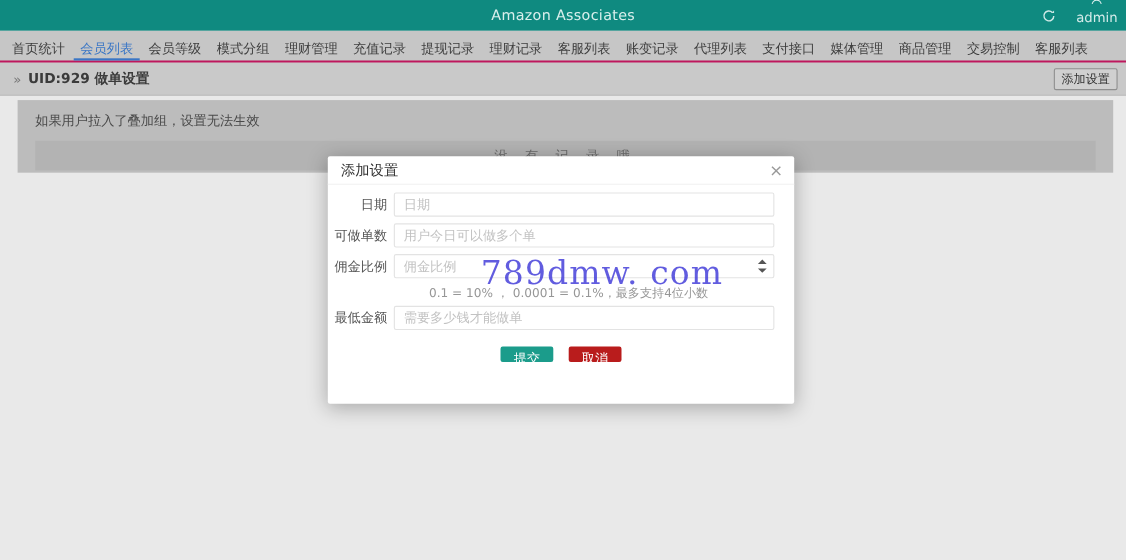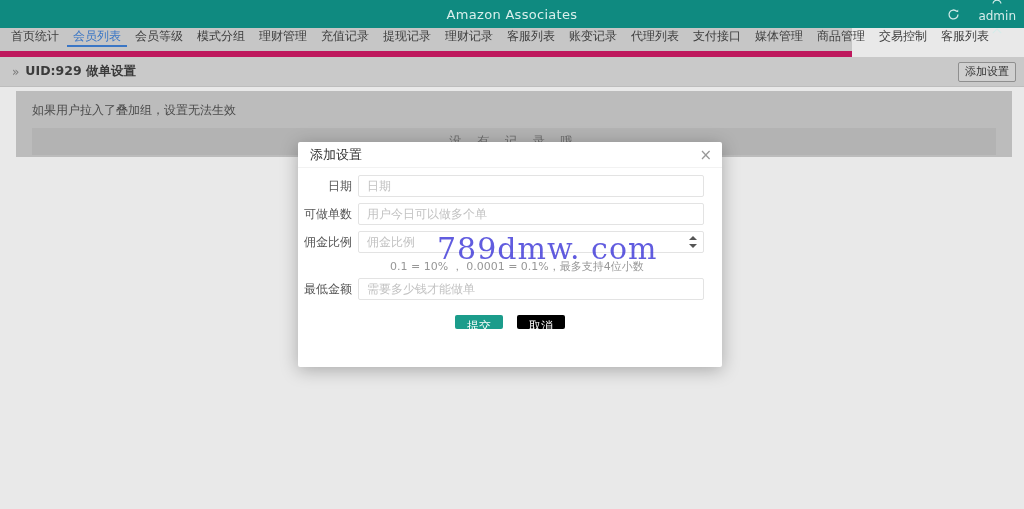--- a/index.html
+++ b/index.html
@@ -20,23 +20,23 @@
   .app-title { font-size:13px; letter-spacing:.3px; color:#d9efec; }
   .header-right {
     position:absolute; right:8px; top:0; height:28px;
     display:flex; align-items:center; gap:18px; color:#cfe9e6;
   }
   .icon-btn { display:flex; align-items:center; cursor:pointer; }
   .user-box { display:flex; align-items:center; gap:4px; cursor:pointer; font-size:12px; color:#d5ecea;flex-direction:column; }
 
   
   .nav-bar {
-    position:absolute; left:0; top:28px; width:852px; height:29px;
-    background:#c6c6c6; border-bottom:6px solid #be185d;
-    display:flex; align-items:flex-start; padding-left:4px;
+    position:absolute; left:0; top:28px; width:1024px; height:29px;
+    background:#c6c6c6; border-bottom:2px solid #be185d;
+    display:flex; align-items:flex-end; padding-left:4px;
   }
   .nav-item {
     padding:0 6px; margin:0 1px; display:flex; align-items:center;
     font-size:12px; color:#3e3e3e; cursor:pointer; white-space:nowrap;
     border-bottom:2px solid transparent;
   }
   .nav-item.active { color:#3a76c5; border-bottom-color:#3a76c5; }
 
   
   .crumb-bar {
@@ -111,21 +111,21 @@
     margin:3px 0 6px 92px; font-size:11px; color:#979797; height:13px;
     white-space:nowrap;
   }
   .modal-footer { margin-top:15px; text-align:center; }
   .btn {
     display:inline-block; height:14px; line-height:22px; padding:0 12px;
     border:none; border-radius:2px; color:#fff; font-size:12px; cursor:pointer;
     font-family:inherit; margin:0 5px;
   }
   .btn-submit { background:#1b9c8b; }
-  .btn-cancel { background:#000000;text-align:right; }
+  .btn-cancel { background:#b91c1c;text-align:right; }
 
   
   .watermark {
     position:absolute; left:437px; top:231px; z-index:20;
     font-family:"DejaVu Serif","Liberation Serif",serif;
     font-size:30px; color:rgba(62,56,216,.82); letter-spacing:1px;
     pointer-events:none; white-space:nowrap;
   }
 </style>
 </head>

